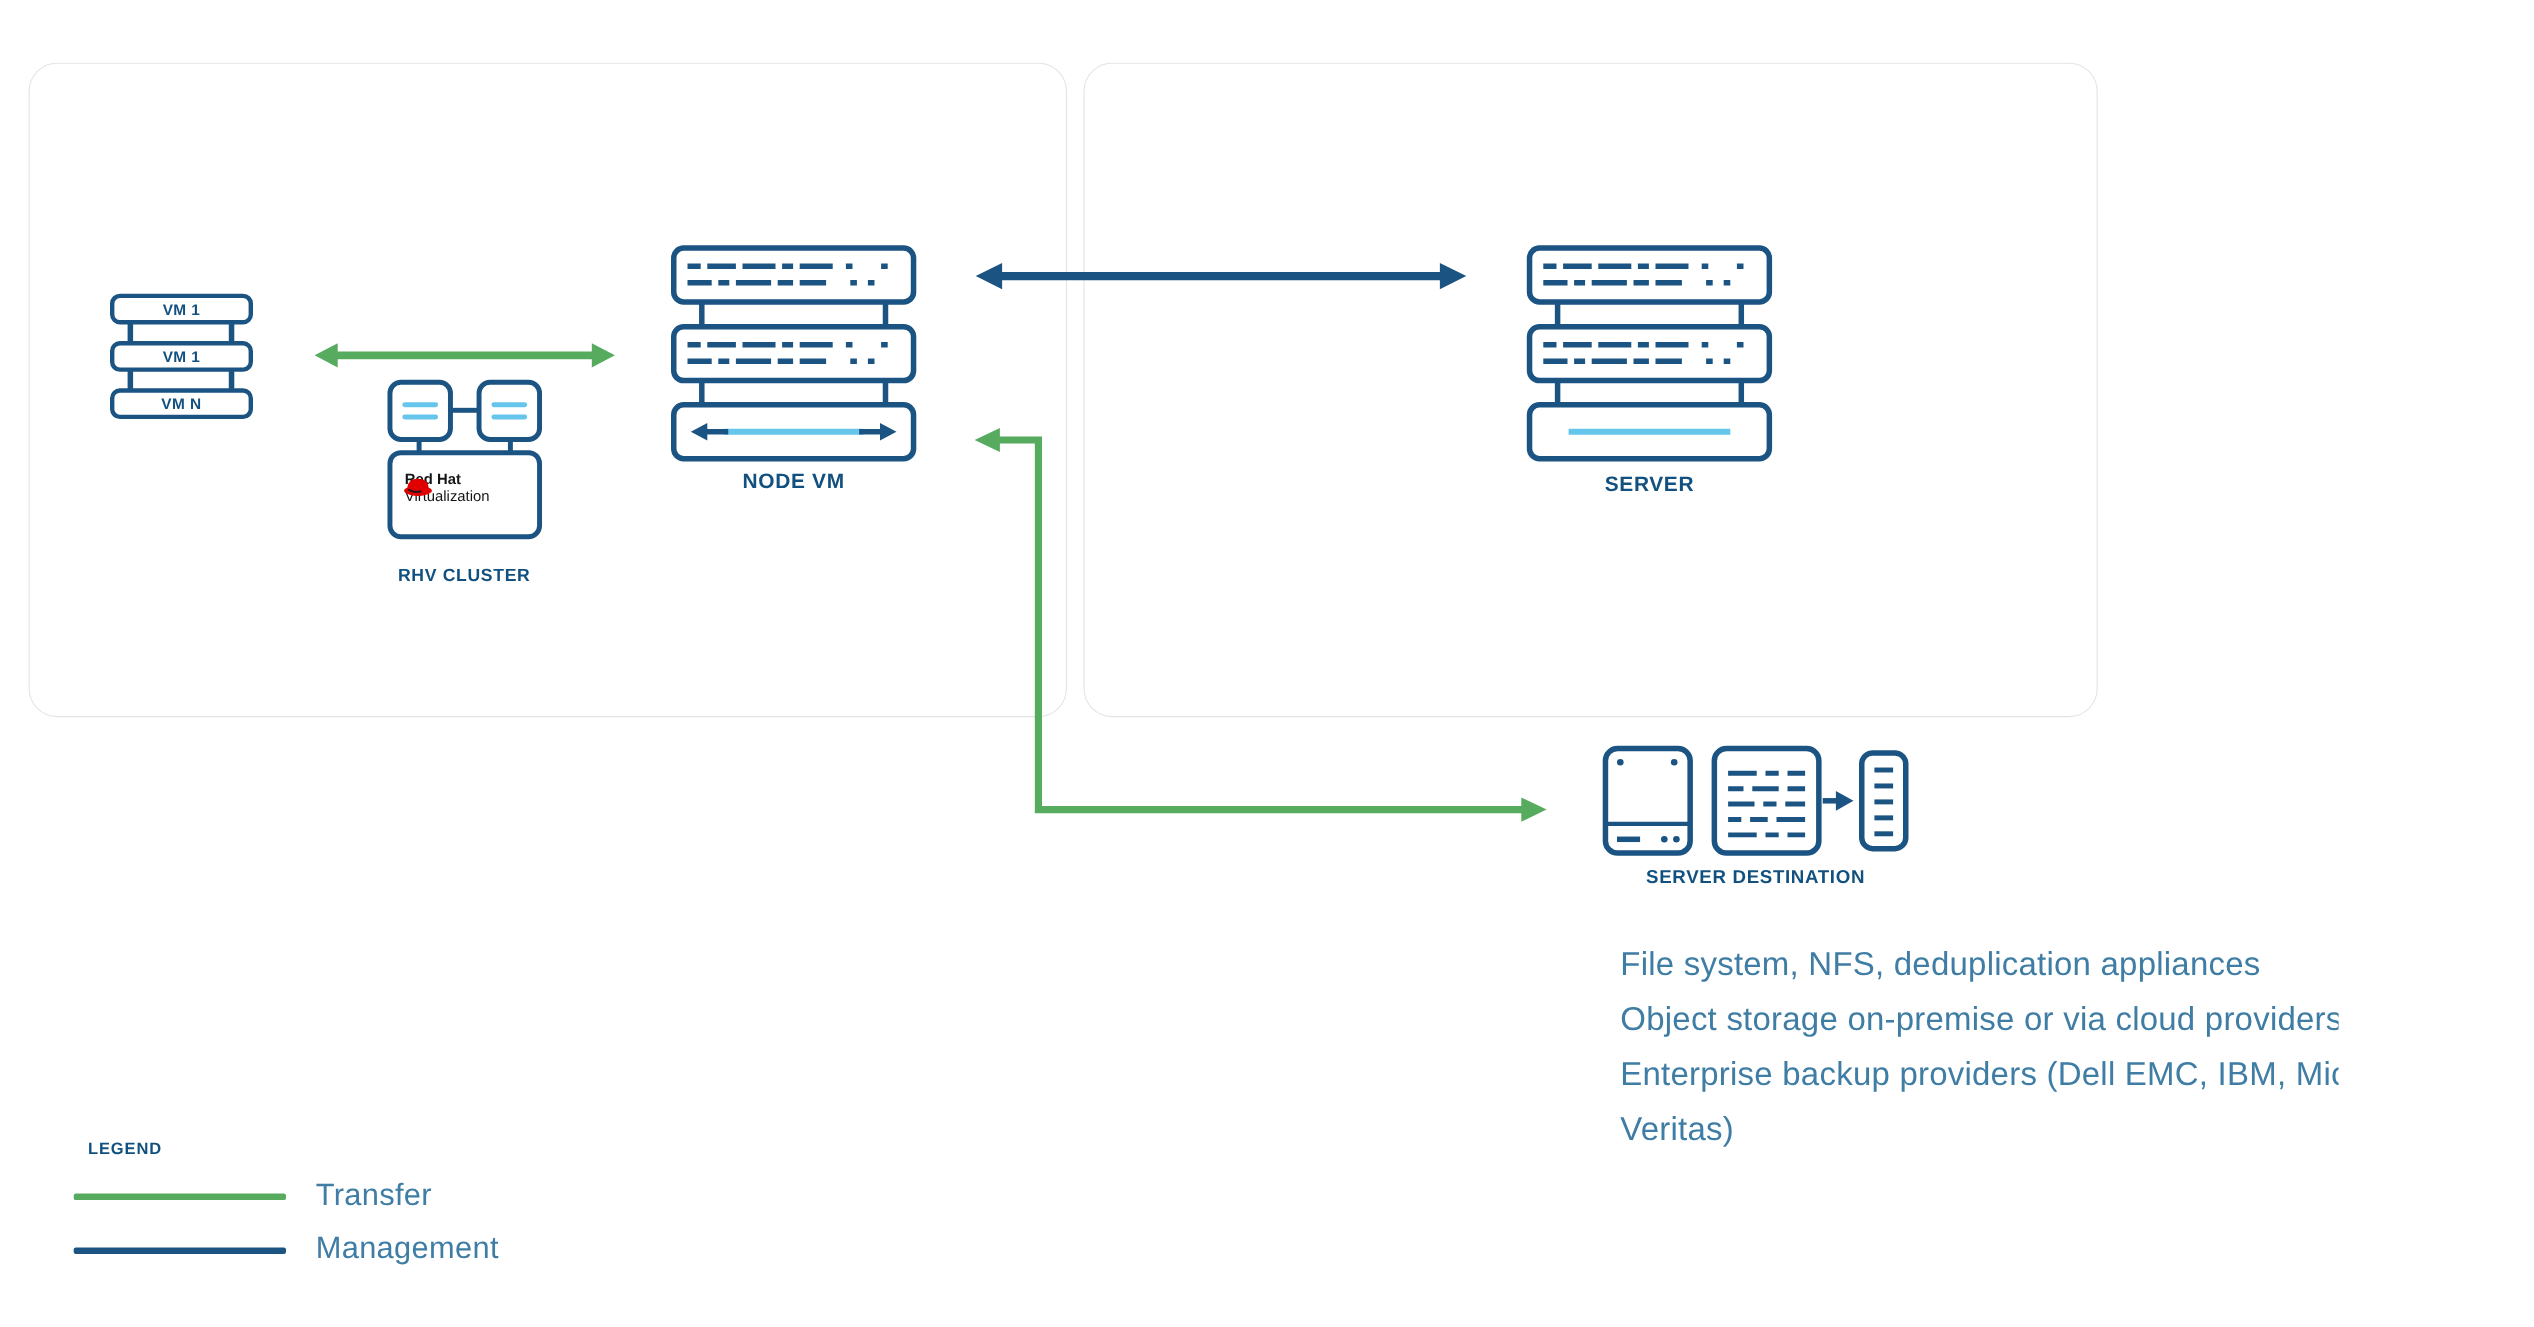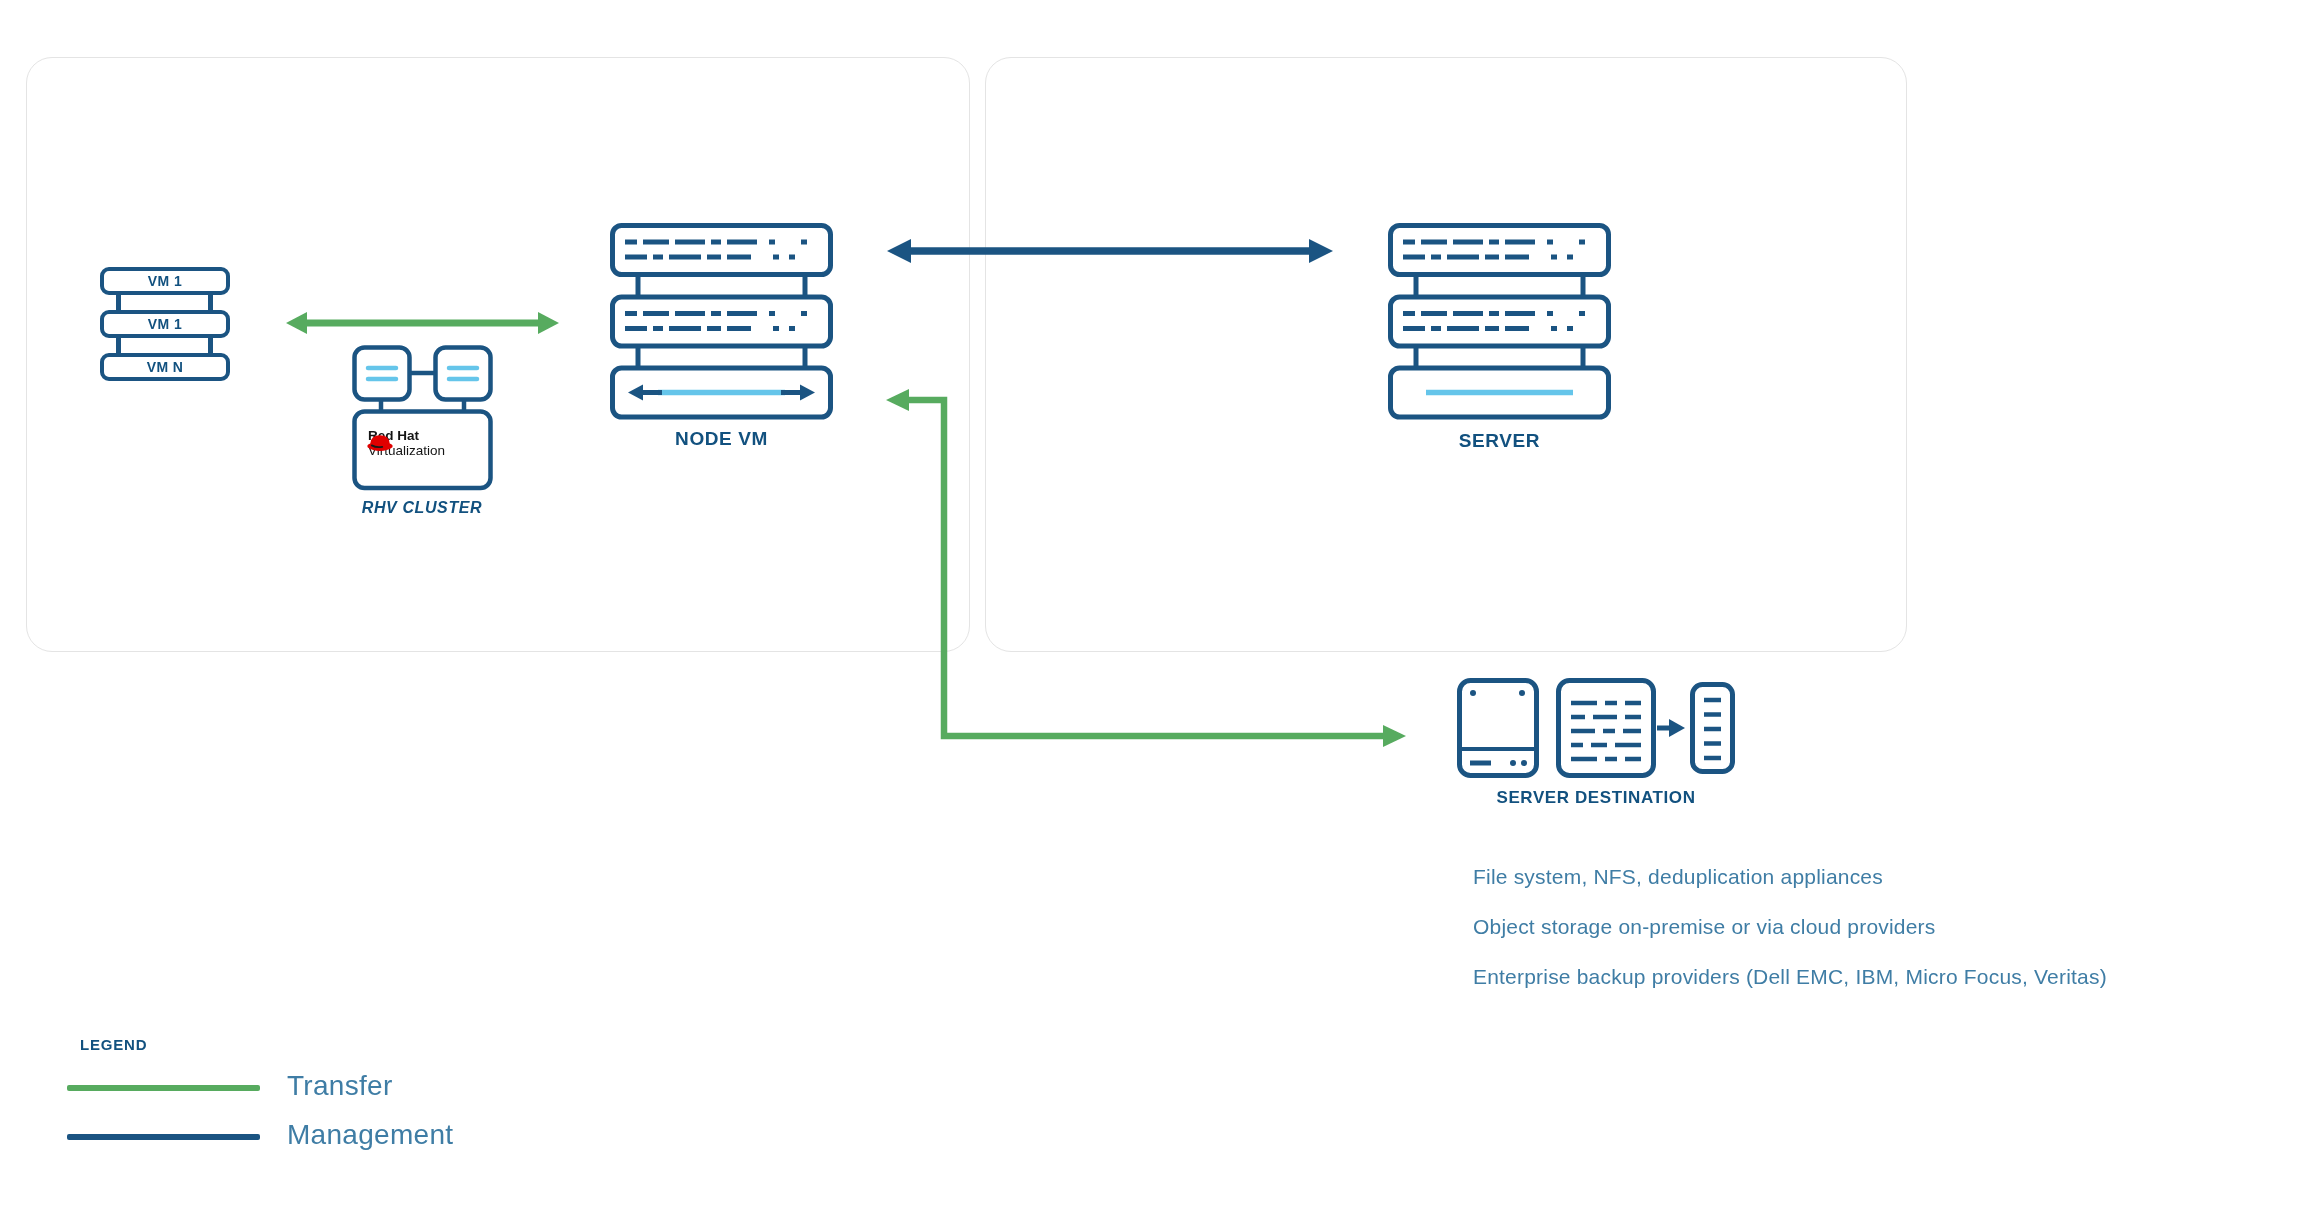--- a/index.html
+++ b/index.html
@@ -31,21 +31,21 @@
 
   
   .rh-logo{position:absolute;left:365px;top:429px;width:125px;display:flex;align-items:flex-start;}
   .rh-text{margin-left:3px;line-height:14.5px;}
   .rh-line1{font-size:13.5px;font-weight:700;color:#151515;}
   .rh-line2{font-size:13.5px;font-weight:400;color:#151515;}
 
   
   .notes{
     position:absolute;left:1473px;top:852px;width:830px;
-    font-size:21px;line-height:50px;font-weight:400;color:#3f7da5;letter-spacing:.2px;
+    font-size:30px;line-height:50px;font-weight:400;color:#3f7da5;letter-spacing:.2px;
   }
 
   
   .legend-title{position:absolute;left:80px;top:1036px;font-size:15px;font-weight:700;color:#12517f;letter-spacing:.8px;}
   .legend-line{position:absolute;left:67px;width:193px;height:5.5px;border-radius:2px;}
   .legend-label{position:absolute;left:287px;font-size:28px;color:#3f7da5;letter-spacing:.3px;}
 
   svg{position:absolute;overflow:visible;}
   .abs{position:absolute;}
 </style>
@@ -93,21 +93,21 @@
   <div class="rh-logo">
     <svg width="30" height="26" viewBox="0 0 40 32">
       <path d="M7 18 Q8 7 20 7 Q32 7 33 18 Q38 19.5 36.5 23 Q30 28 20 28 Q10 28 3.5 23 Q2 19.5 7 18 Z" fill="#e00000"></path>
       <path d="M9 20.5 Q15 24 23 22.5" stroke="#1a1a1a" stroke-width="2.4" fill="none" stroke-linecap="round"></path>
     </svg>
     <div class="rh-text">
       <div class="rh-line1">Red Hat</div>
       <div class="rh-line2">Virtualization</div>
     </div>
   </div>
-  <div class="icon-label lbl-16" style="left:352px;top:499px;width:140px;font-style:italic;">RHV CLUSTER</div>
+  <div class="icon-label lbl-16" style="left:352px;top:515px;width:140px;">RHV CLUSTER</div>
 
   <svg class="abs" style="left:610px;top:223px;" width="223" height="197" viewBox="0 0 223 197">
     <g fill="none" stroke="#1b5482" stroke-width="5">
       <line x1="28" y1="48" x2="28" y2="76"></line>
         <line x1="195" y1="48" x2="195" y2="76"></line>
       <line x1="28" y1="120" x2="28" y2="148"></line>
         <line x1="195" y1="120" x2="195" y2="148"></line>
       <rect x="2.5" y="2.5" width="218" height="49" rx="9" fill="#fff"></rect>
       <rect x="2.5" y="74" width="218" height="49" rx="9" fill="#fff"></rect>
       <rect x="2.5" y="145" width="218" height="49" rx="9" fill="#fff"></rect>

